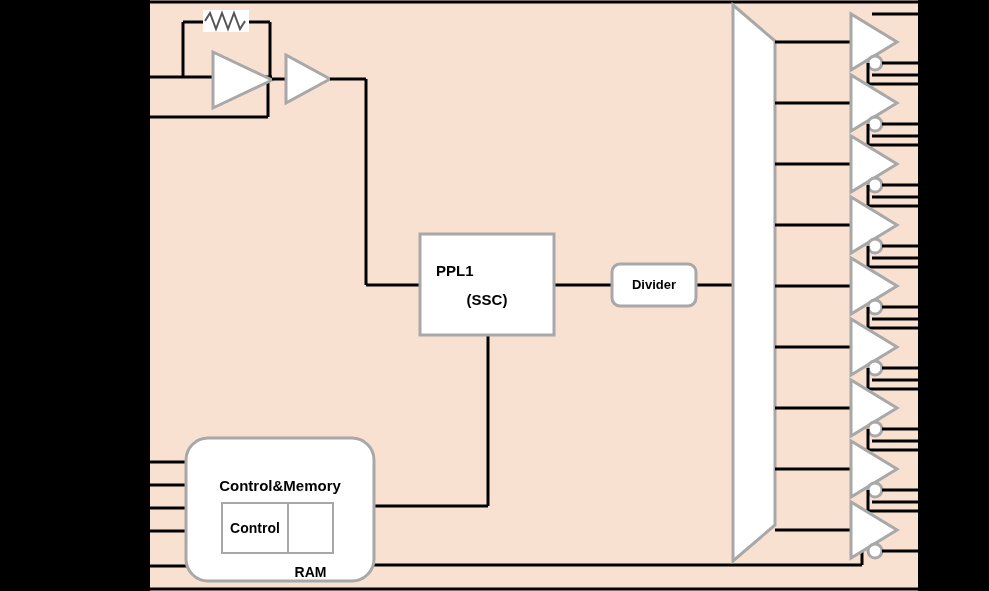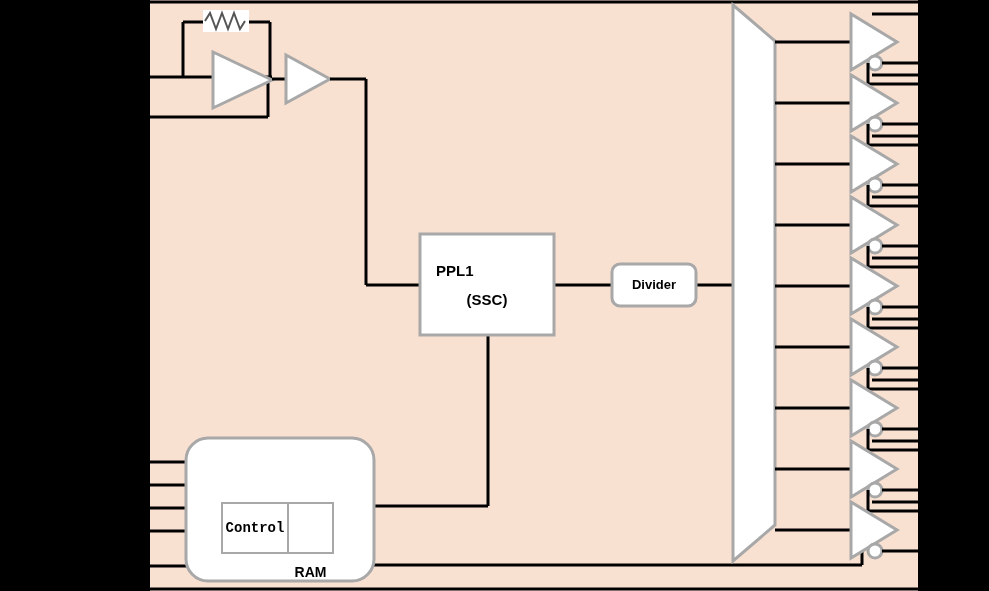--- a/index.html
+++ b/index.html
@@ -155,17 +155,18 @@
     <rect x="420" y="234" width="134" height="101" fill="#fff" stroke="#a8a8a8" stroke-width="3"></rect>
 
     <rect x="612" y="264" width="84" height="42" rx="8" ry="8" fill="#fff" stroke="#a8a8a8" stroke-width="3"></rect>
   </svg>
 
   <div class="lbl" style="position:absolute;left:436px;top:262px;width:134px;text-align:left;font-size:15px;">PPL1</div>
   <div class="lbl" style="position:absolute;left:420px;top:283px;width:134px;text-align:center;font-size:15px;margin-top:8px;">(SSC)</div>
 
   <div class="lbl" style="position:absolute;left:612px;top:277px;width:84px;text-align:center;font-size:13px;">Divider</div>
 
+  <div class="lbl" style="position:absolute;left:186px;top:477px;width:188px;text-align:center;font-size:15px;">Control&amp;Memory</div>
 
-  <div class="lbl" style="position:absolute;left:222px;top:520px;width:66px;text-align:center;font-size:14px;font-family:Liberation Mono, monospace;">Control</div>
+  <div class="lbl" style="position:absolute;left:222px;top:520px;width:66px;text-align:center;font-size:14px;">Control</div>
 
   <div class="lbl" style="position:absolute;left:288px;top:520px;width:45px;text-align:center;font-size:14px;margin-top:44px;">RAM</div>
 </div>
 
 </body></html>

